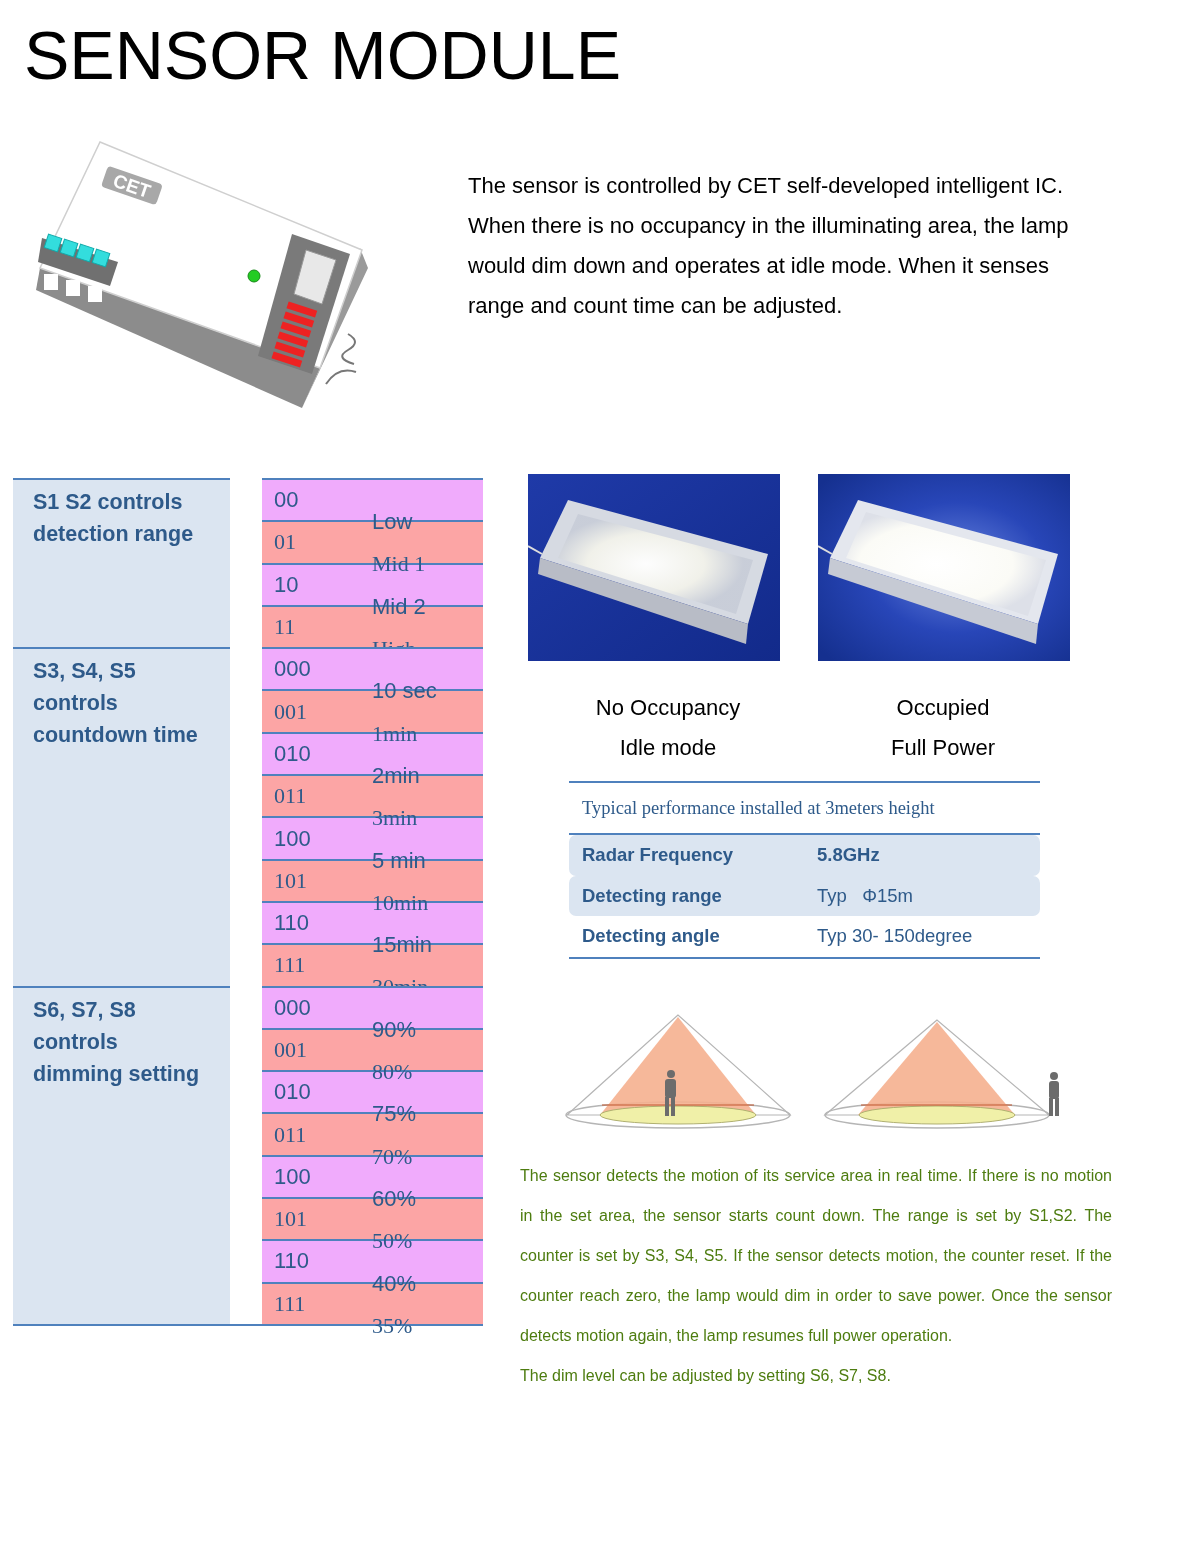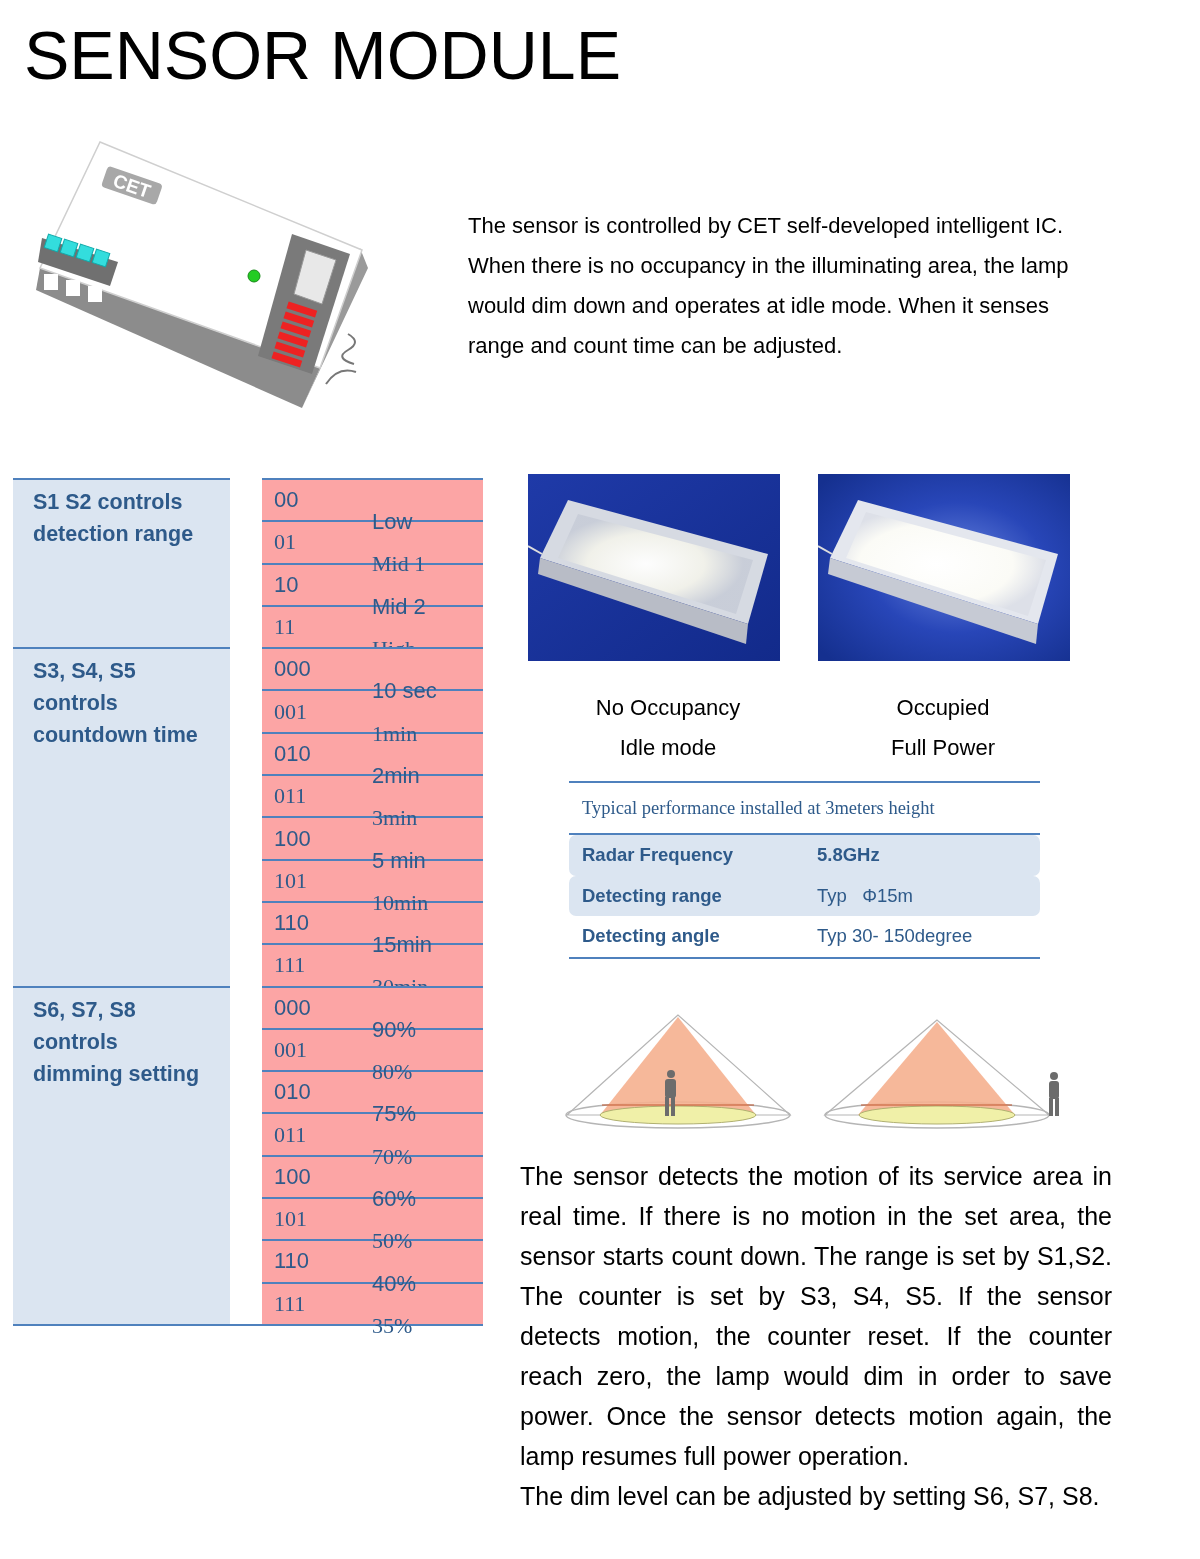--- a/index.html
+++ b/index.html
@@ -3,32 +3,32 @@
 <meta charset="utf-8">
 <style>
   * { box-sizing: border-box; margin: 0; padding: 0; }
   html, body { width: 1200px; height: 1559px; background: #ffffff; overflow: hidden; }
   body { position: relative; font-family: "Liberation Sans", sans-serif; color: #000; }
 
   .title { position: absolute; left: 24px; top: 18px; font-size: 68px; font-weight: 400; letter-spacing: 0px; line-height: 1.1; }
 
   .device { position: absolute; left: 30px; top: 138px; width: 340px; height: 280px; }
 
-  .intro { position: absolute; left: 468px; top: 166px; width: 700px; font-size: 22px; line-height: 40px; color: #000; margin-top: 40px; }
+  .intro { position: absolute; left: 468px; top: 166px; width: 700px; font-size: 22px; line-height: 40px; color: #000; }
   .intro .line { display: block; white-space: nowrap; }
 
   
   .settings { position: absolute; left: 13px; top: 478px; width: 470px; }
   .settings .group { position: relative; display: flex; }
   .settings .label-col { width: 217px; background: #dbe5f1; border-top: 2px solid #4f81bd; padding: 10px 20px; }
   .settings .label-col .lbl { display: block; font-weight: 700; color: #2e5a8a; font-size: 21.5px; line-height: 40px; margin-top: -8px; }
   .settings .gap { width: 32px; background: #fff; }
   .settings .rows { width: 221px; }
   .settings .row { height: 42.3px; display: flex; align-items: center; border-top: 2px solid #4f81bd; font-size: 22px; color: #2e5a8a; }
-  .settings .row.odd { background: #fca5a5; align-items: center; }
+  .settings .row.odd { background: #f0abfc; align-items: center; }
   .settings .row.even { background: #fca5a5; font-family: Liberation Serif, serif; }
   .settings .row .code { width: 110px; padding-left: 12px; }
   .settings .row .val { flex: 1; margin-top: 44px; }
   .settings .bottom-rule { height: 2px; background: #4f81bd; width: 470px; }
 
   
   .photo { position: absolute; top: 474px; width: 252px; height: 187px; overflow: hidden; }
   .photo.p1 { left: 528px; }
   .photo.p2 { left: 818px; }
   .photo svg { width: 100%; height: 100%; display: block; }
@@ -42,21 +42,21 @@
   .perf .head { border-top: 2px solid #4f81bd; border-bottom: 2px solid #4f81bd; height: 54px; display: flex; align-items: center; padding-left: 13px; font-size: 18.5px; color: #2e5a8a; font-family: Liberation Serif, serif; }
   .perf .row { height: 40.5px; display: flex; align-items: center; font-size: 18.5px; color: #2e5a8a; border-radius: 7px; }
   .perf .row.shade { background: #dbe5f1; }
   .perf .row .k { width: 248px; padding-left: 13px; font-weight: 700; }
   .perf .row .v { flex: 1; }
   .perf .row .v.bold { font-weight: 700; }
   .perf .rule { height: 2px; background: #4f81bd; }
 
   .cones { position: absolute; left: 555px; top: 1012px; width: 530px; height: 125px; }
 
-  .body-text { position: absolute; left: 520px; top: 1156px; width: 592px; font-size: 25px; line-height: 40px; color: #000000; }
+  .body-text { position: absolute; left: 520px; top: 1156px; width: 592px; font-size: 16px; line-height: 40px; color: #4d7c0f; }
   .body-text .para { text-align: justify; text-align-last: left; }
   .body-text .para2 { display: block; }
 </style>
 </head>
 <body>
 
 <h1 class="title">SENSOR MODULE</h1>
 
 <div class="device">
   <svg viewBox="0 0 340 280" width="340" height="280">

